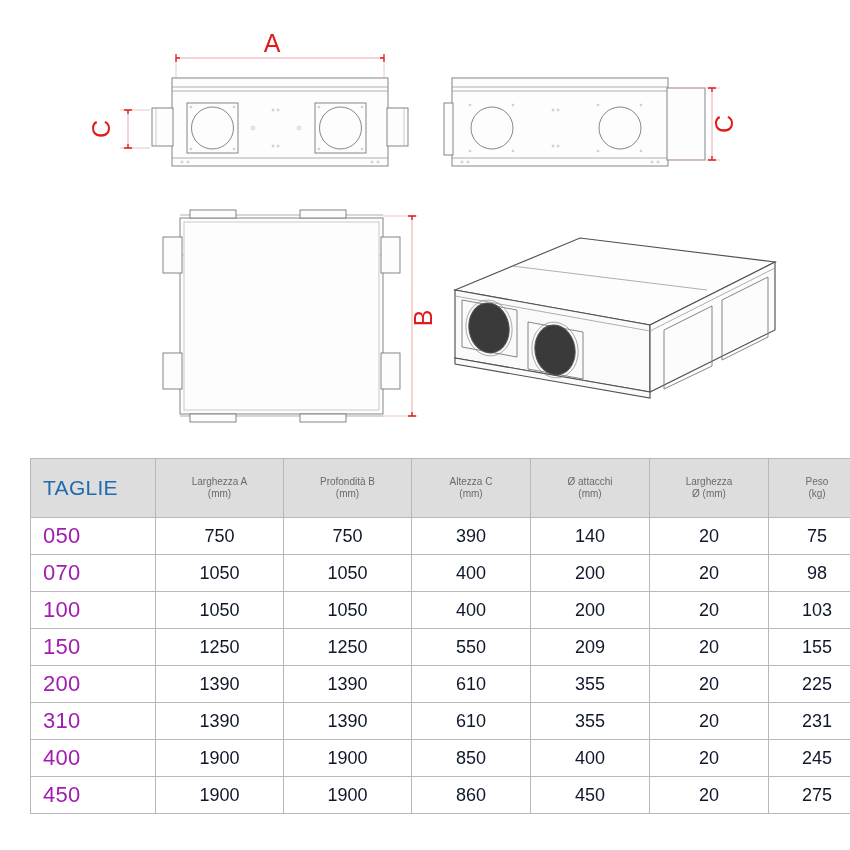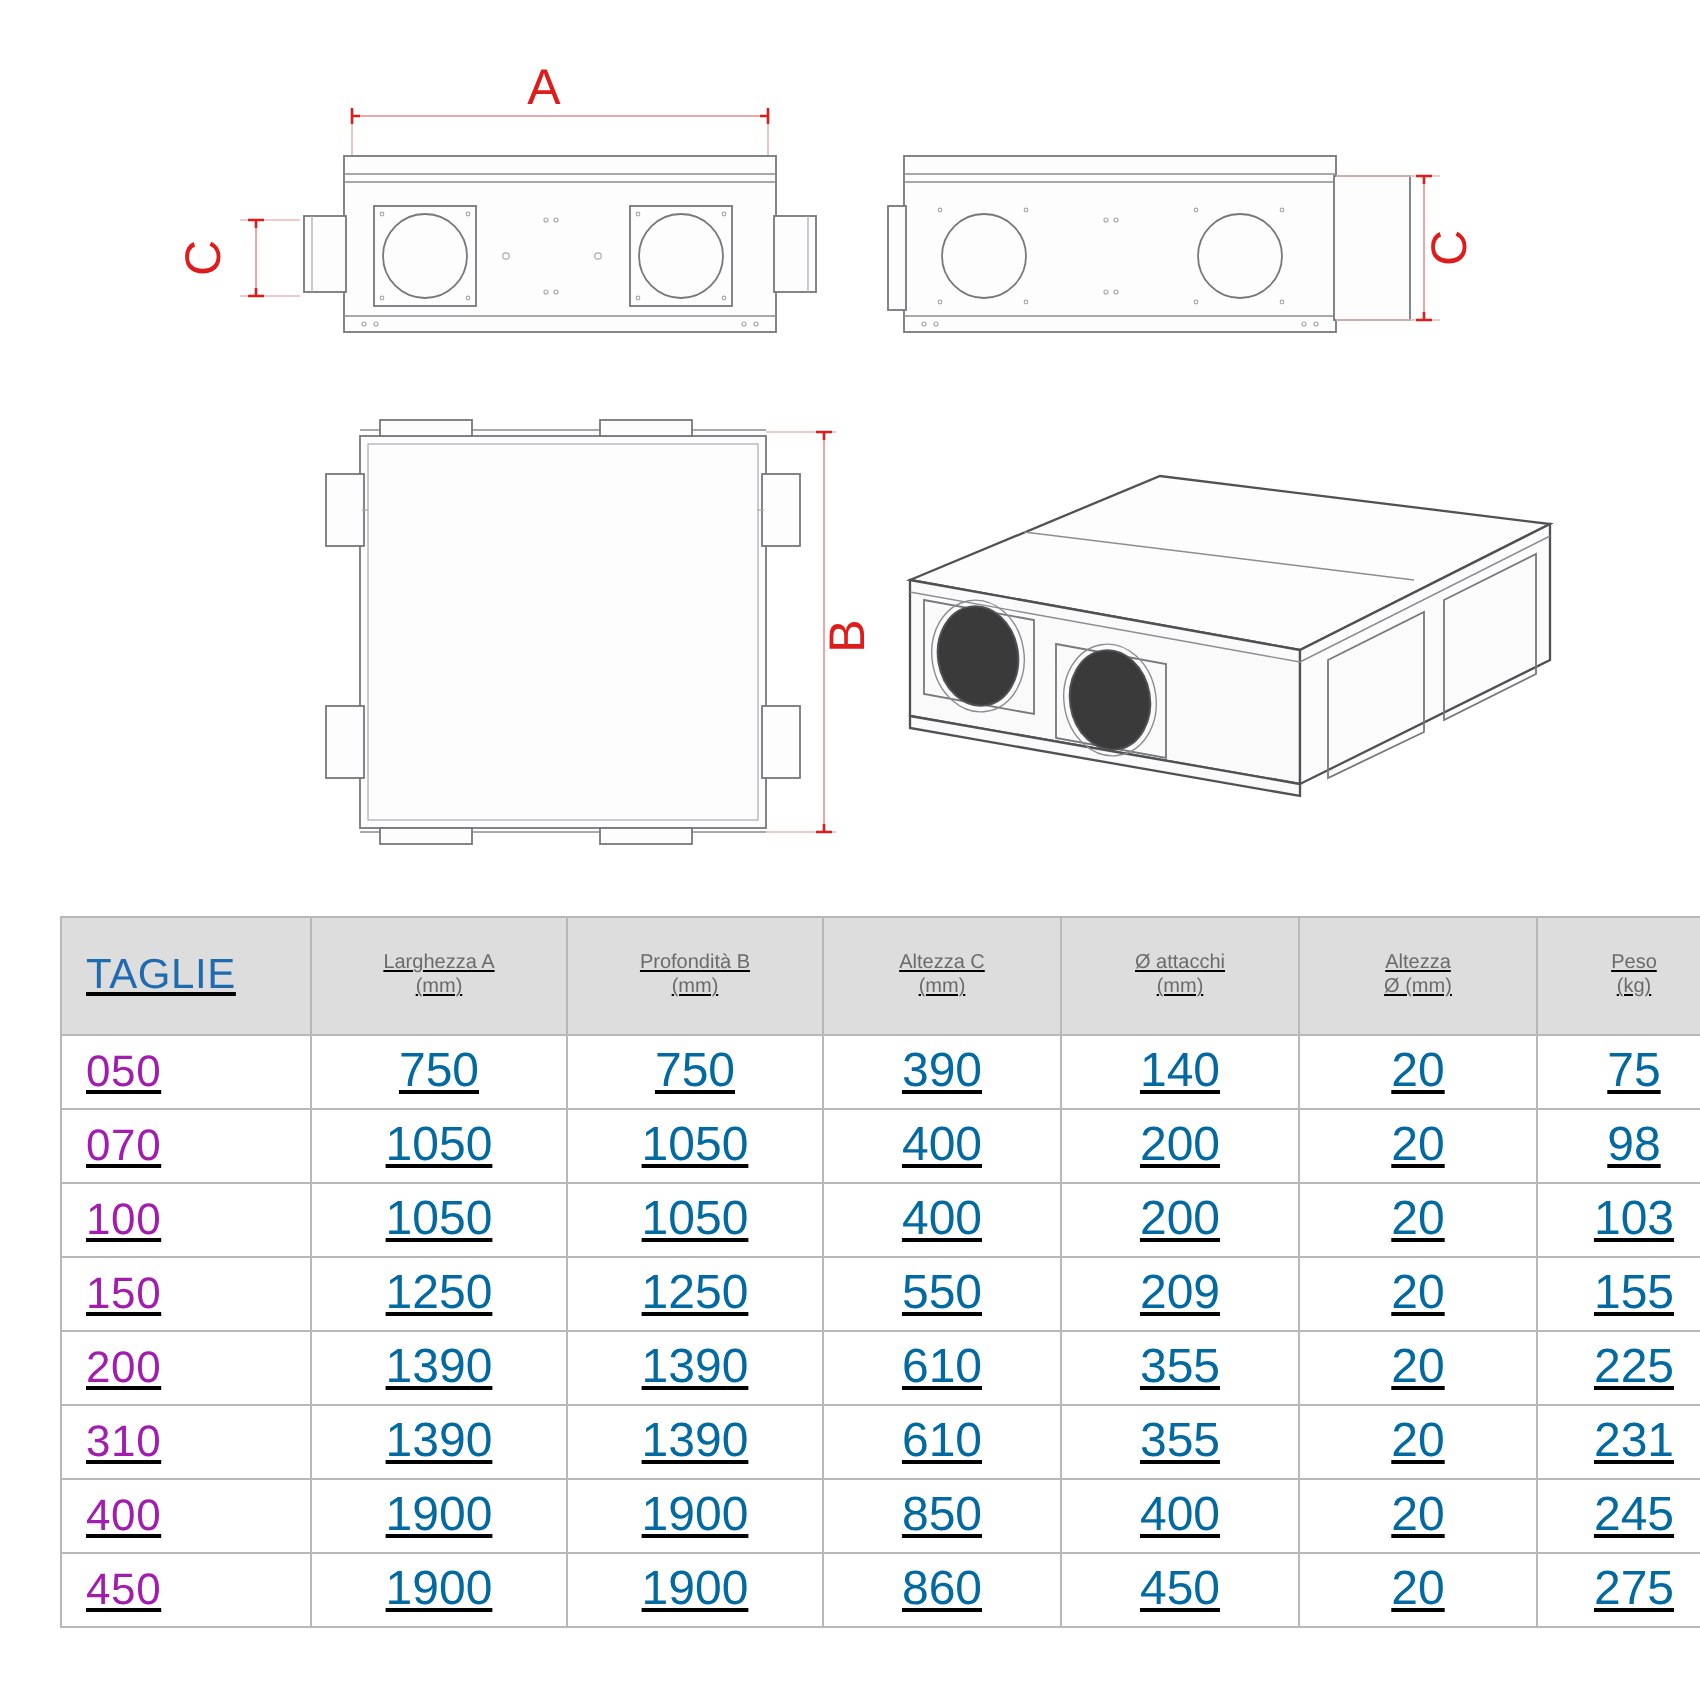--- a/index.html
+++ b/index.html
@@ -31,21 +31,20 @@
     font-size: 25px;
     font-weight: 400;
   }
 
   
   #spec-table-wrap {
     position: absolute;
     left: 30px;
     top: 458px;
     width: 790px;
-    text-decoration: underline;
   }
   table.spec {
     border-collapse: collapse;
     width: 790px;
     table-layout: fixed;
   }
   table.spec th, table.spec td {
     border: 1px solid #b6b8ba;
     text-align: center;
     vertical-align: middle;
@@ -63,22 +62,22 @@
   }
   table.spec thead th.taglie-head {
     color: #1f6bb0;
     font-size: 21px;
     letter-spacing: 0.3px;
     text-align: left;
     padding-left: 12px;
   }
   table.spec tbody td {
     height: 34px;
-    font-size: 24px;
-    color: #0369a1;
+    font-size: 18px;
+    color: #0f172a;
     background: #ffffff;
   }
   table.spec tbody td.size-cell {
     color: #a21caf;
     font-size: 22px;
     text-align: left;
     padding-left: 12px;
     letter-spacing: 0.3px;
   }
   .colw-0 { width: 110px; }
@@ -286,21 +285,21 @@
         </th>
         <th class="colw-3">
           <span class="hdr-line">Altezza C</span>
           <span class="hdr-line">(mm)</span>
         </th>
         <th class="colw-4">
           <span class="hdr-line">Ø attacchi</span>
           <span class="hdr-line">(mm)</span>
         </th>
         <th class="colw-5">
-          <span class="hdr-line">Altezza</span>
+          <span class="hdr-line">Larghezza</span>
           <span class="hdr-line">Ø (mm)</span>
         </th>
         <th class="colw-6">
           <span class="hdr-line">Peso</span>
           <span class="hdr-line">(kg)</span>
         </th>
       </tr>
     </thead>
     <tbody>
       <tr>

